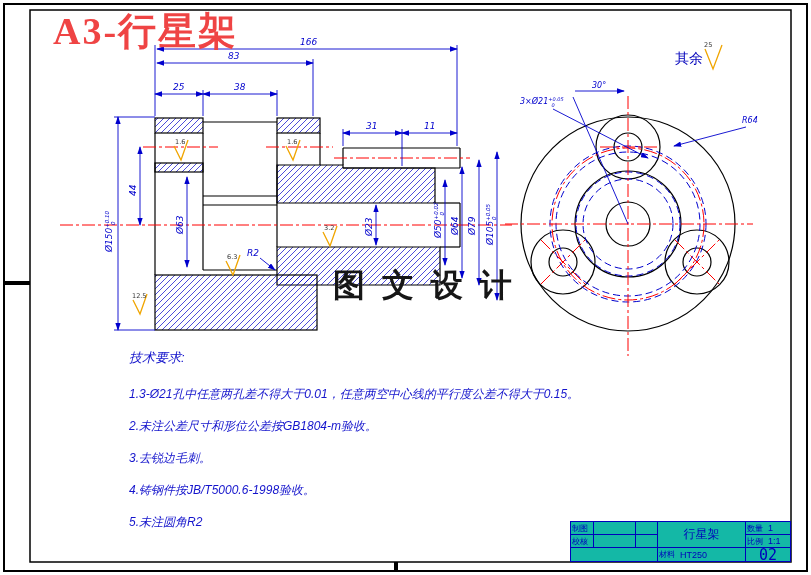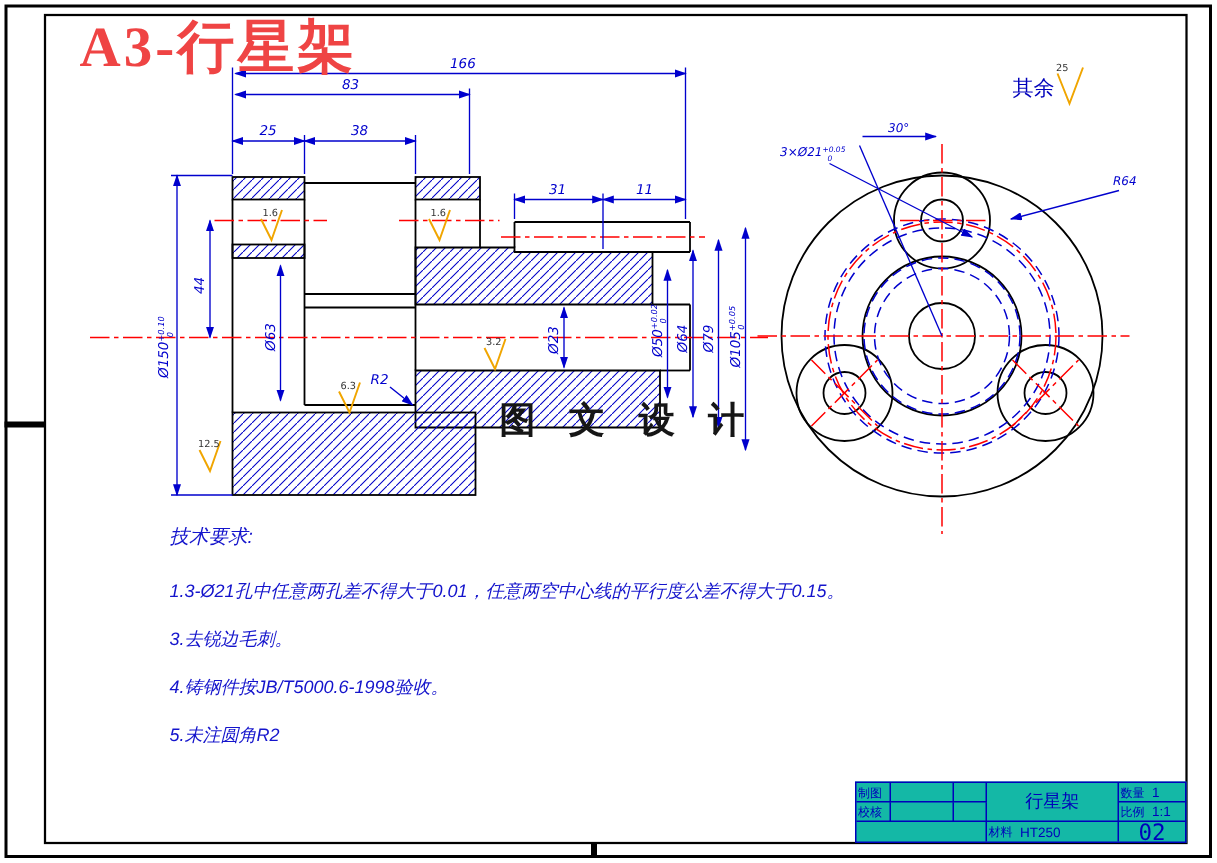--- a/index.html
+++ b/index.html
@@ -1,23 +1,23 @@
 <!DOCTYPE html>
 <html><head>
 <meta charset="utf-8">
 <style>
   html,body{margin:0;padding:0;background:#fff;}
   #canvas{position:relative;width:811px;height:575px;background:#fff;overflow:hidden;
           font-family:"Liberation Sans",sans-serif;}
   .abs{position:absolute;}
   #drawTitle{left:53px;top:6px;font-family:"Liberation Serif",serif;font-weight:bold;
              font-size:38px;color:#ef4444;letter-spacing:2px;white-space:nowrap;}
-  #watermark{left:333px;top:264px;font-family:Liberation Mono, monospace;font-size:24px;
+  #watermark{left:333px;top:264px;font-family:Liberation Sans, sans-serif;font-size:32px;
              color:#161616;letter-spacing:4px;font-weight:600;white-space:nowrap;}
-  #tech{left:113px;top:349px;color:#1414cc;font-style:italic;width:440px;}
+  #tech{left:129px;top:349px;color:#1414cc;font-style:italic;width:440px;}
   #tech .tech-h{font-size:13px;margin:0 0 11px 0;}
   #tech .tech-item{font-size:12px;height:32px;line-height:32px;white-space:nowrap;margin:0;}
   #tblock{left:570px;top:521px;width:219px;height:39px;border:1px solid #0000bb;
           display:grid;grid-template-columns:23px 42px 22px 88px 44px;
           grid-template-rows:13px 13px 13px;color:#0000bb;background:#14b8a6;}
   .tc{border-right:1px solid #0000bb;border-bottom:1px solid #0000bb;font-size:8px;
       display:flex;align-items:center;padding-left:1px;overflow:hidden;box-sizing:border-box;}
   .tc.noR{border-right:none;} .tc.noB{border-bottom:none;}
   .tc.name{grid-row:1/3;grid-column:4;font-size:12px;justify-content:center;padding:0;}
   .tc.merge{grid-column:1/4;}
@@ -187,20 +187,21 @@
   <text x="675" y="63" font-size="14" fill="#0000bb" font-family="'DejaVu Sans',sans-serif">其余</text>
 </svg>
 
 <div class="abs" id="drawTitle">A3-行星架</div>
 
 <div class="abs" id="watermark">图 文 设 计</div>
 
 <div class="abs" id="tech">
   <p class="tech-h">技术要求:</p>
   <p class="tech-item">1.3-Ø21孔中任意两孔差不得大于0.01，任意两空中心线的平行度公差不得大于0.15。</p>
+  <p class="tech-item">2.未注公差尺寸和形位公差按GB1804-m验收。</p>
   <p class="tech-item">3.去锐边毛刺。</p>
   <p class="tech-item">4.铸钢件按JB/T5000.6-1998验收。</p>
   <p class="tech-item">5.未注圆角R2</p>
 </div>
 
 <div class="abs" id="tblock">
   <div class="tc">制图</div>
   <div class="tc"></div>
   <div class="tc"></div>
   <div class="tc name">行星架</div>

